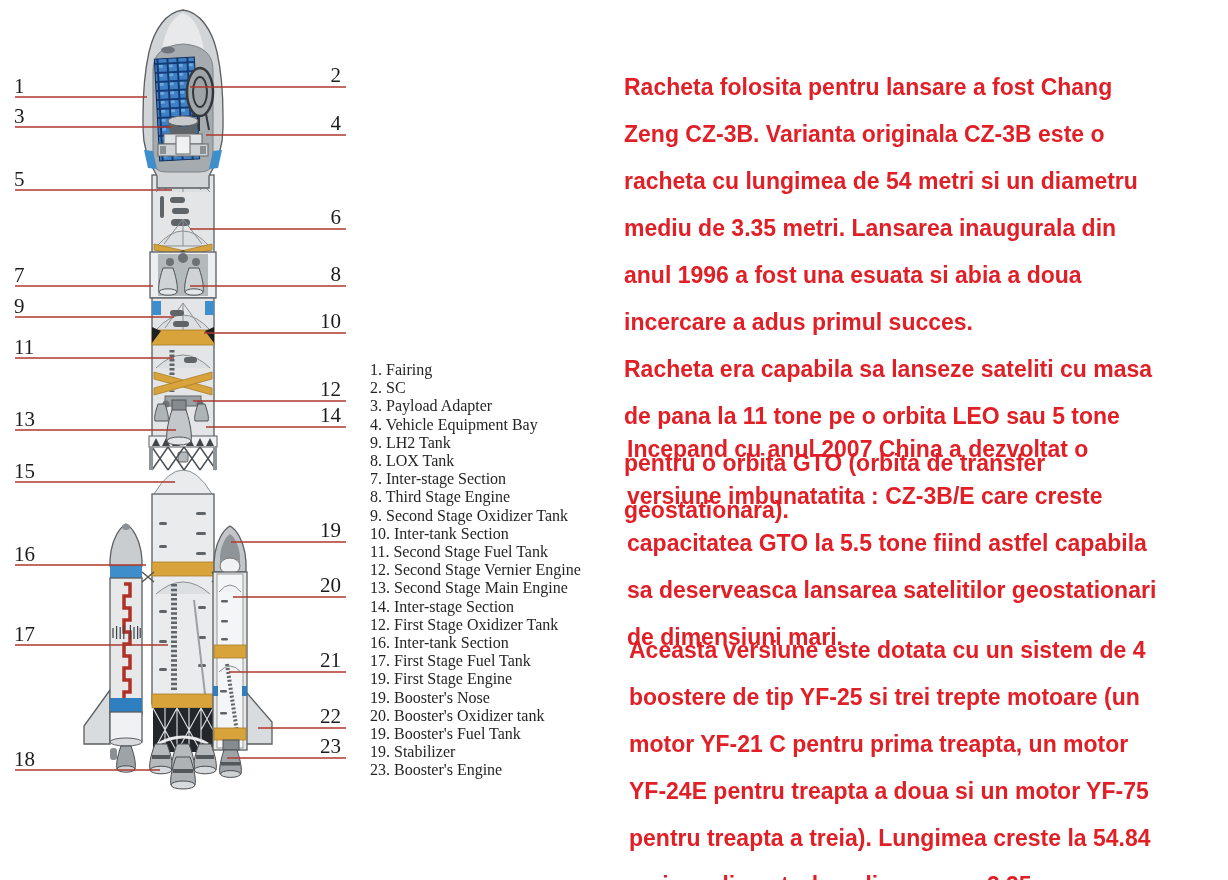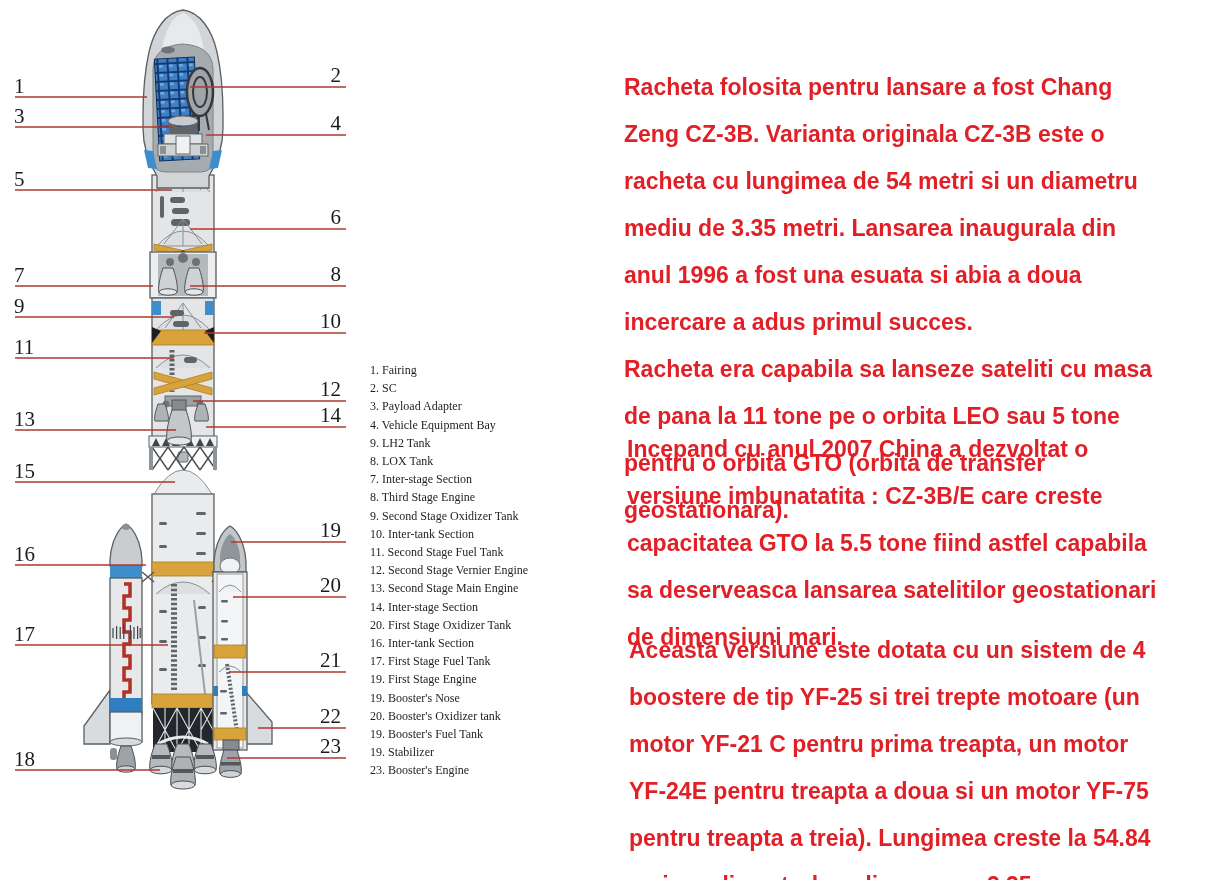--- a/index.html
+++ b/index.html
@@ -3,21 +3,21 @@
 <meta charset="utf-8">
 <style>
   html,body{margin:0;padding:0;}
   body{width:1228px;height:880px;background:#ffffff;position:relative;overflow:hidden;
        font-family:"Liberation Sans", sans-serif;}
   .figure{position:absolute;left:0;top:0;width:360px;height:880px;}
   .leader{stroke:var(--leader-line,#ae382e);stroke-width:1.7;}
   .callout-num{font-family:"Liberation Serif","DejaVu Serif",serif;font-size:21px;
                fill:var(--callout-text,#1c1c1c);}
   .legend{position:absolute;left:370px;top:361px;
-          font-family:"Liberation Serif","DejaVu Serif",serif;font-size:12px;
+          font-family:"Liberation Serif","DejaVu Serif",serif;font-size:16px;
           line-height:18.2px;color:var(--legend-text,#242424);}
   .red-block{position:absolute;font-weight:bold;font-size:23px;line-height:47px;
              white-space:pre;color:var(--text-red,#e01f26);letter-spacing:0px;}
   .band-blue{fill:var(--band-blue,#3e8ecc);}
   .band-gold{fill:var(--band-gold,#d9a33b);stroke:#a87d28;stroke-width:0.8;}
   .stripe-red{stroke:var(--booster-stripe-red,#b03226);}
   svg .shell{stroke:#5a5f63;stroke-width:1.3;}
   svg text{user-select:none;}
 </style>
 </head>
@@ -269,21 +269,21 @@
   <div>9. LH2 Tank</div>
   <div>8. LOX Tank</div>
   <div>7. Inter-stage Section</div>
   <div>8. Third Stage Engine</div>
   <div>9. Second Stage Oxidizer Tank</div>
   <div>10. Inter-tank Section</div>
   <div>11. Second Stage Fuel Tank</div>
   <div>12. Second Stage Vernier Engine</div>
   <div>13. Second Stage Main Engine</div>
   <div>14. Inter-stage Section</div>
-  <div>20. First Stage Oxidizer Tank</div>
+  <div>12. First Stage Oxidizer Tank</div>
   <div>16. Inter-tank Section</div>
   <div>17. First Stage Fuel Tank</div>
   <div>19. First Stage Engine</div>
   <div>19. Booster's Nose</div>
   <div>20. Booster's Oxidizer tank</div>
   <div>19. Booster's Fuel Tank</div>
   <div>19. Stabilizer</div>
   <div>23. Booster's Engine</div>
 </div>
 

